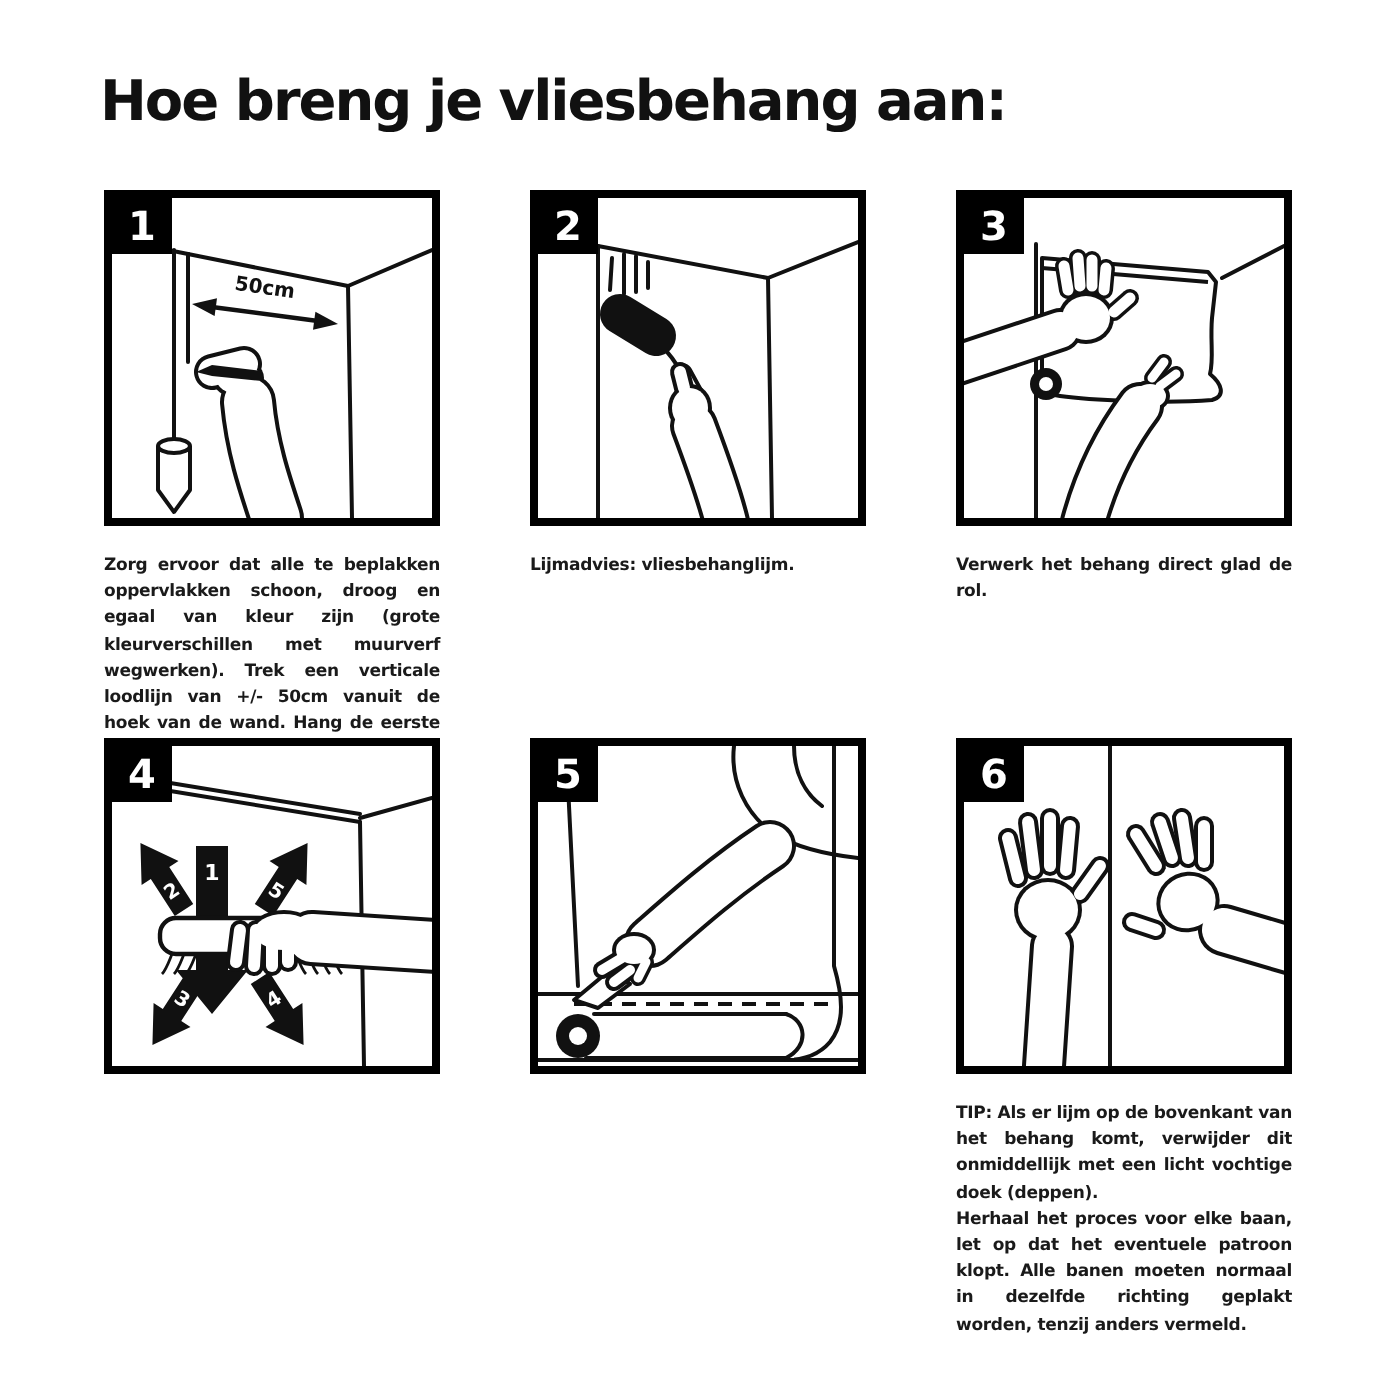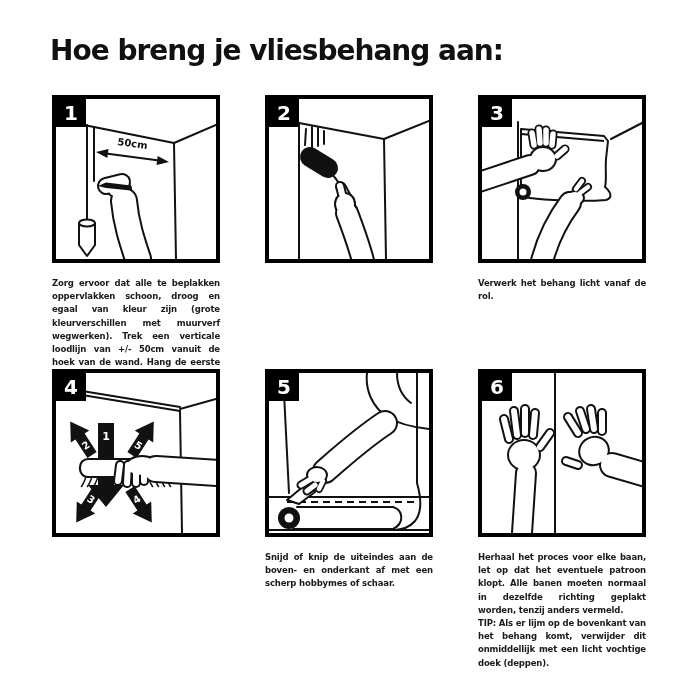--- a/index.html
+++ b/index.html
@@ -107,20 +107,21 @@
         </g>
         <ellipse cx="76" cy="105" rx="11" ry="12" fill="#111"></ellipse>
         <g stroke="#fff" fill="none" stroke-linecap="round">
           <path d="M78,114 C84,130 90,146 94,162" stroke-width="20"></path>
           <path d="M73,95 L71,87" stroke-width="6"></path>
         </g>
         <ellipse cx="76" cy="105" rx="9" ry="10" fill="#fff"></ellipse>
       </svg>
     </div>
     <div class="caption">
+      <p class="gap">Lijmadvies: vliesbehanglijm.</p>
     </div>
   </div>
 
   <div class="step c3 r1">
     <div class="panel">
       <div class="badge">3</div>
       <svg width="160" height="160" viewBox="0 0 160 160">
         <g stroke="#111" stroke-width="2" fill="none" stroke-linecap="round" stroke-linejoin="round">
           <path d="M36,23 L36,160"></path>
           <path d="M129,40 L160,24"></path>
@@ -157,21 +158,21 @@
         <ellipse cx="93" cy="99" rx="10" ry="8" fill="#111"></ellipse>
         <g stroke="#fff" fill="none" stroke-linecap="round">
           <path d="M60,162 C66,140 76,120 88,104" stroke-width="20"></path>
           <path d="M98,94 L106,88" stroke-width="4.5"></path>
             <path d="M94,90 L100,82" stroke-width="4.5"></path>
         </g>
         <ellipse cx="93" cy="99" rx="8" ry="6" fill="#fff"></ellipse>
       </svg>
     </div>
     <div class="caption">
-      <p>Verwerk het behang licht vanaf de rol.</p>
+      <p>Verwerk het behang direct glad de rol.</p>
 
     </div>
   </div>
 
   <div class="step c1 r2">
     <div class="panel">
       <div class="badge">4</div>
       <svg width="160" height="160" viewBox="0 0 160 160">
         <g stroke="#111" stroke-width="2" fill="none" stroke-linecap="round" stroke-linejoin="round">
           <path d="M20,21 L124,38"></path>
@@ -273,24 +274,20 @@
         </g>
         <ellipse cx="48" cy="102" rx="11" ry="9" fill="#111"></ellipse>
         <g stroke="#fff" fill="none" stroke-linecap="round">
           <path d="M42,106 L32,112" stroke-width="5"></path>
             <path d="M46,112 L38,118" stroke-width="5"></path>
           <path d="M54,108 L50,116" stroke-width="4.5"></path>
         </g>
         <ellipse cx="48" cy="102" rx="9" ry="7" fill="#fff"></ellipse>
       </svg>
     </div>
-    <div class="caption">
-      <p>Snijd of knip de uiteindes aan de boven- en onderkant af met een scherp hobbymes of schaar.</p>
-
-    </div>
   </div>
 
   <div class="step c3 r2">
     <div class="panel">
       <div class="badge">6</div>
       <svg width="160" height="160" viewBox="0 0 160 160">
         <line x1="73" y1="0" x2="73" y2="160" stroke="#111" stroke-width="2"></line>
 
         <g stroke="#111" fill="none" stroke-linecap="round">
           <path d="M40,160 L44,100" stroke-width="22"></path>
@@ -325,18 +322,18 @@
           <path d="M96,60 L86,44" stroke-width="6"></path>
             <path d="M104,56 L98,38" stroke-width="6"></path>
           <path d="M112,56 L109,36" stroke-width="6"></path>
             <path d="M120,58 L120,40" stroke-width="6"></path>
           <path d="M96,92 L84,88" stroke-width="6"></path>
         </g>
         <ellipse cx="112" cy="78" rx="14" ry="13" fill="#fff" transform="rotate(-25 112 78)"></ellipse>
       </svg>
     </div>
     <div class="caption">
+      <p>TIP: Als er lijm op de bovenkant van het behang komt, verwijder dit onmiddellijk met een licht vochtige doek (deppen).</p>
       <p>Herhaal het proces voor elke baan, let op dat het eventuele patroon klopt. Alle banen moeten normaal in dezelfde richting geplakt worden, tenzij anders vermeld.</p>
-      <p>TIP: Als er lijm op de bovenkant van het behang komt, verwijder dit onmiddellijk met een licht vochtige doek (deppen).</p>
     </div>
   </div>
 
 </div>
 
 </body></html>

